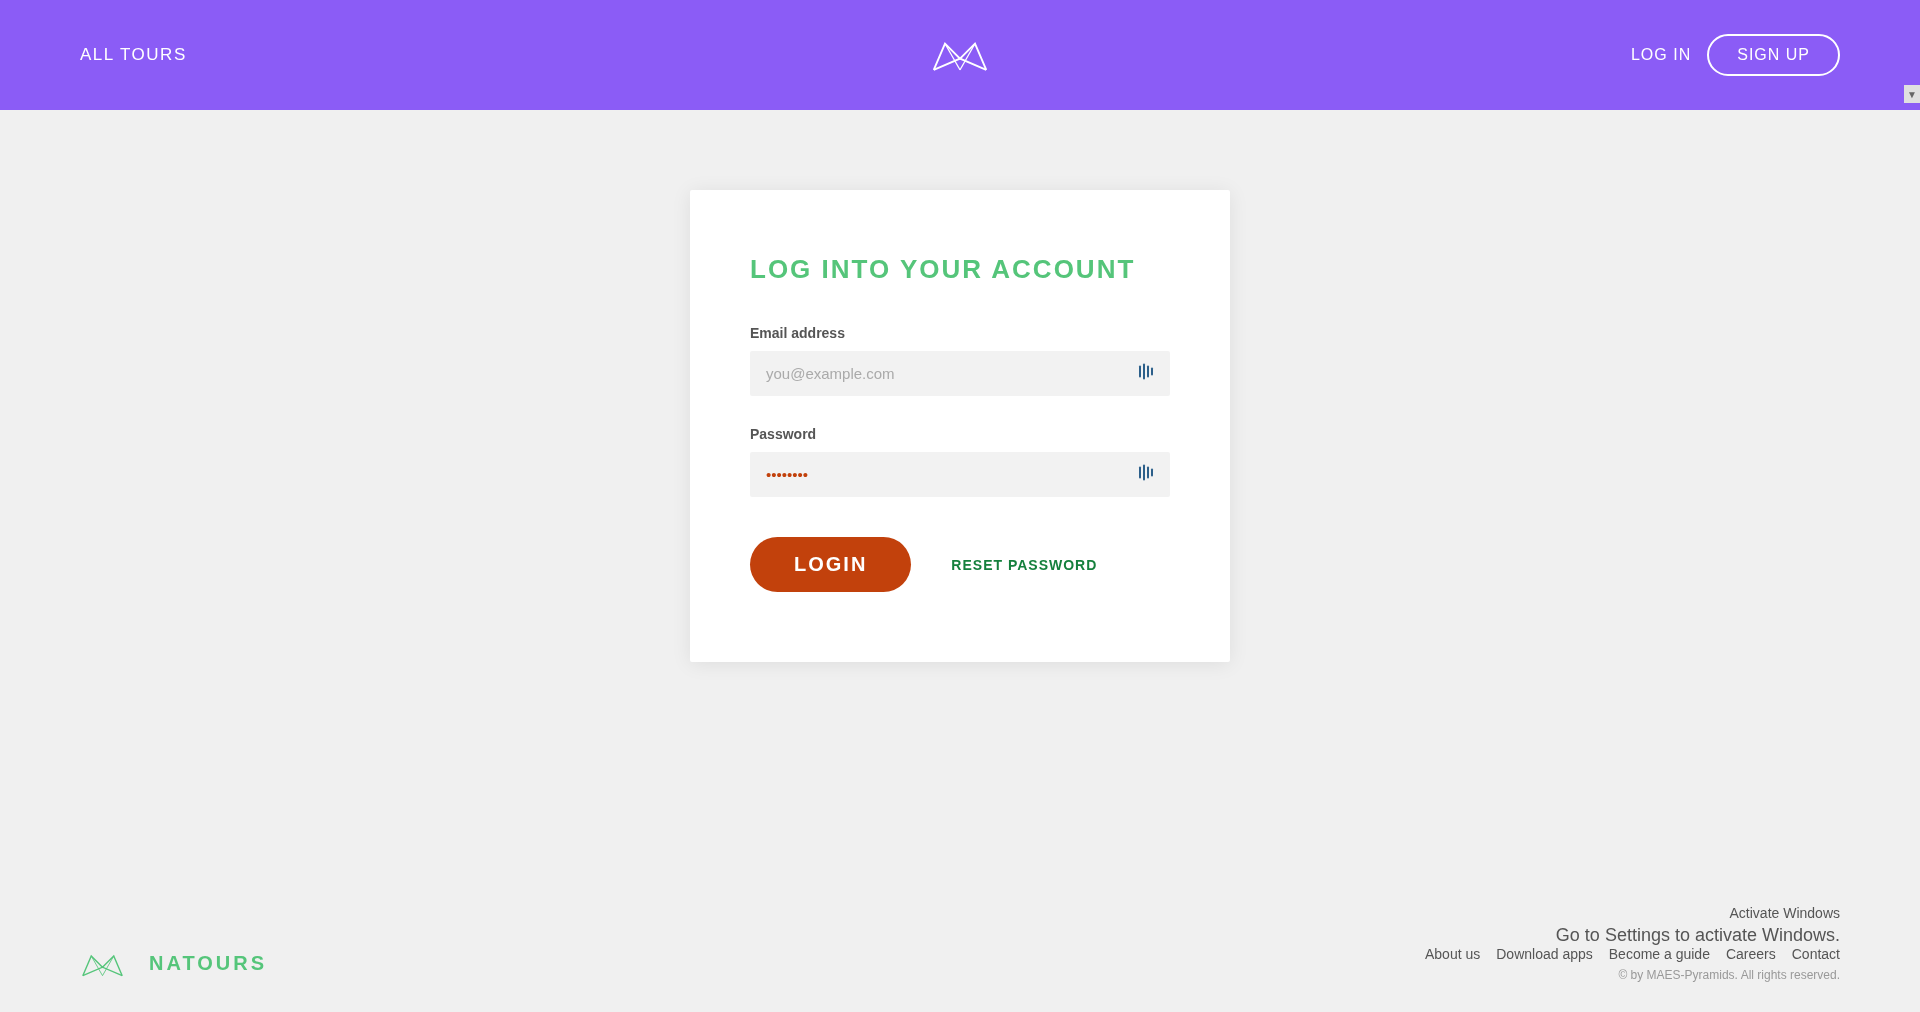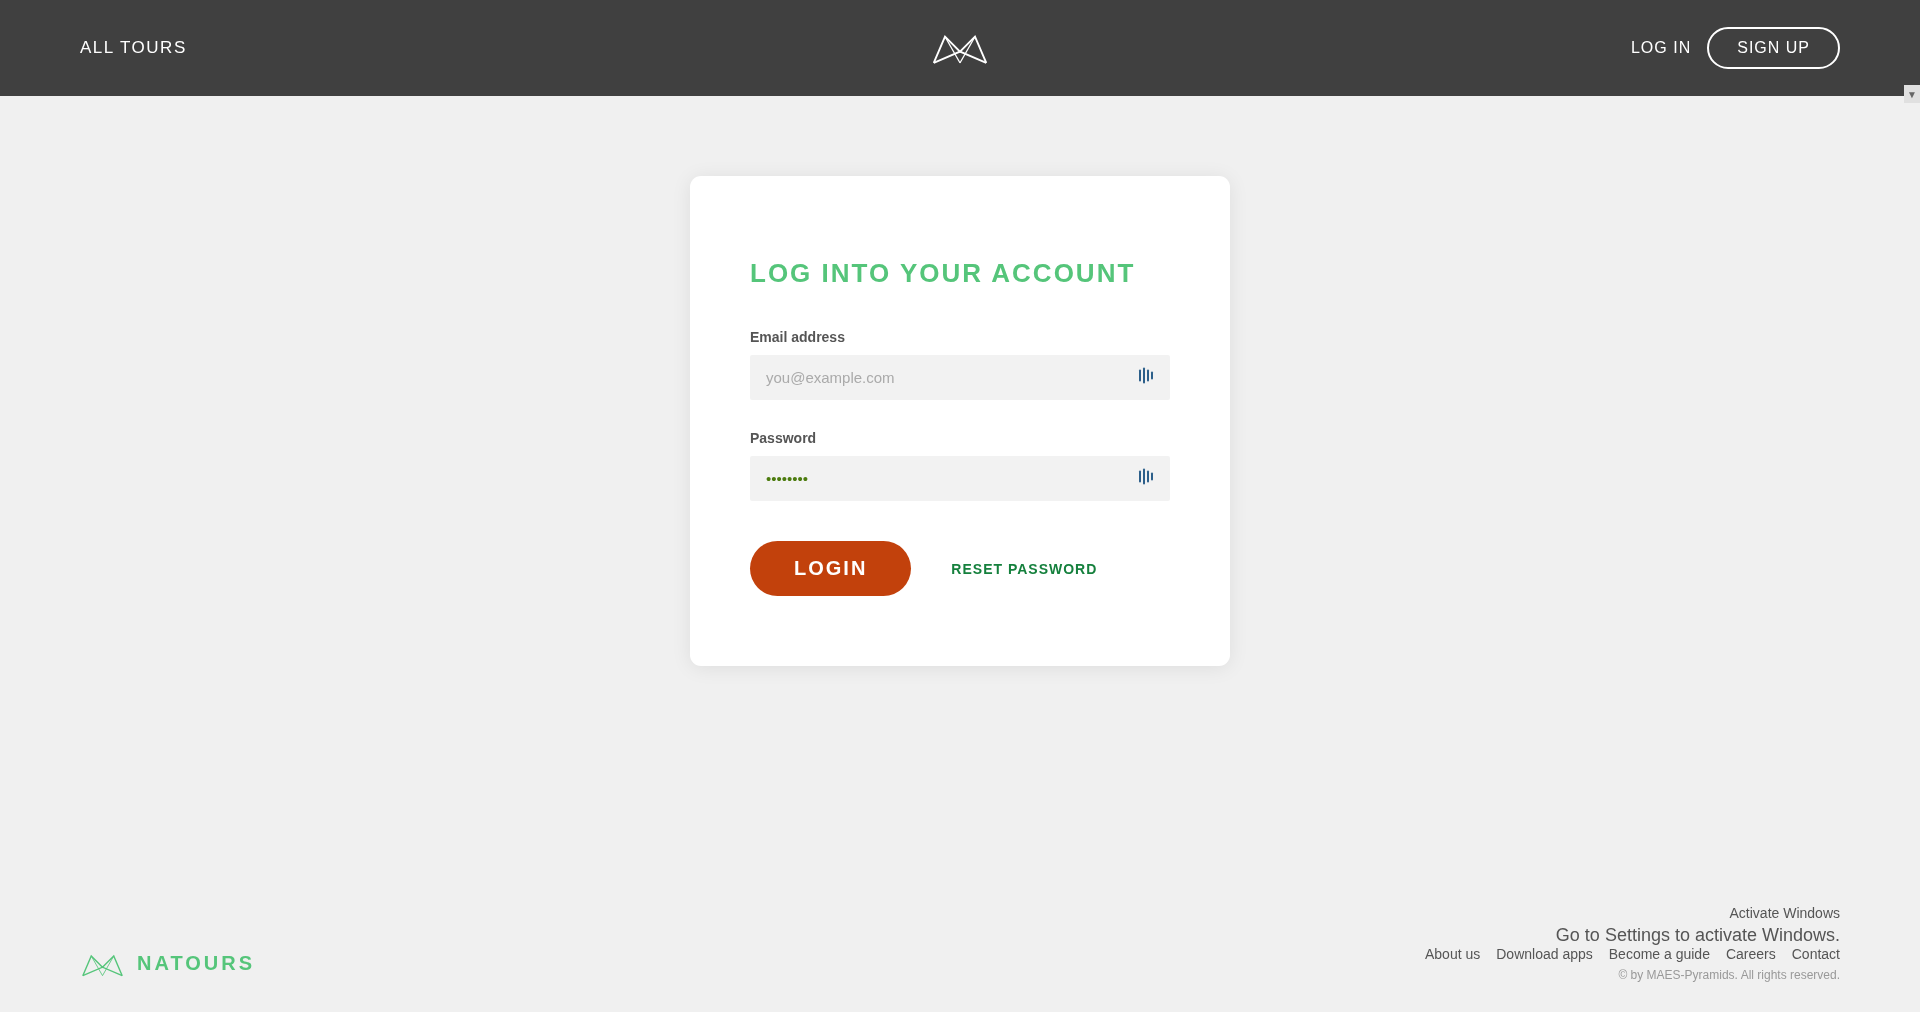--- a/index.html
+++ b/index.html
@@ -12,22 +12,22 @@
       font-family: 'Arial', sans-serif;
       background-color: #f0f0f0;
       min-height: 1012px;
       width: 1920px;
       position: relative;
       overflow-x: hidden;
     }
 
     
     .header {
-      background-color: #404040;
-      height: 96px;
+      background-color: #8b5cf6;
+      height: 110px;
       display: flex;
       align-items: center;
       justify-content: space-between;
       padding: 0 80px;
       position: relative;
     }
 
     .header-logo-center {
       position: absolute;
       left: 50%;
@@ -78,22 +78,22 @@
     
     .main-content {
       display: flex;
       justify-content: center;
       align-items: center;
       padding: 80px 0 60px;
     }
 
     .login-card {
       background: #ffffff;
-      border-radius: 11px;
-      padding: 82px 60px 70px;
+      border-radius: 2px;
+      padding: 64px 60px 70px;
       width: 540px;
       box-shadow: 0 2px 20px rgba(0,0,0,0.08);
     }
 
     .login-title {
       color: #55c57a;
       font-size: 26px;
       font-weight: 700;
       letter-spacing: 2px;
       margin-bottom: 40px;
@@ -111,21 +111,21 @@
       margin-bottom: 10px;
     }
 
     .form-input {
       width: 100%;
       padding: 14px 16px;
       background-color: #f2f2f2;
       border: none;
       border-radius: 2px;
       font-size: 15px;
-      color: #4d7c0f;
+      color: #c2410c;
       outline: none;
       position: relative;
     }
 
     .form-input::placeholder {
       color: #aaa;
     }
 
     .input-wrapper {
       position: relative;
@@ -177,21 +177,21 @@
       width: 100%;
       padding: 20px 80px 30px;
       display: flex;
       justify-content: space-between;
       align-items: flex-end;
     }
 
     .footer-logo {
       display: flex;
       align-items: center;
-      gap: 12px;
+      gap: 24px;
     }
 
     .footer-logo-text {
       color: #55c57a;
       font-size: 20px;
       font-weight: 700;
       letter-spacing: 3px;
     }
 
     .footer-logo-svg {

